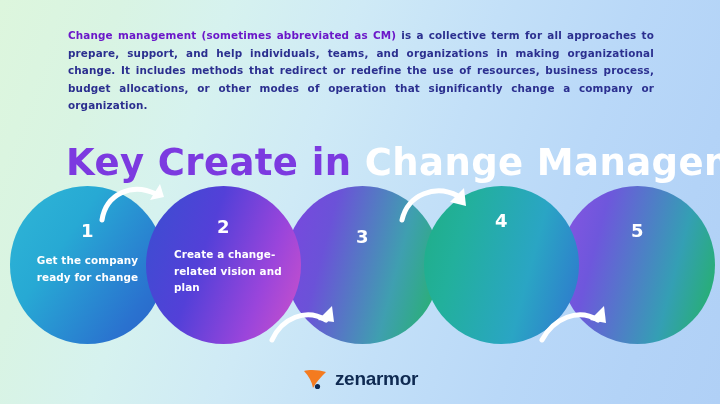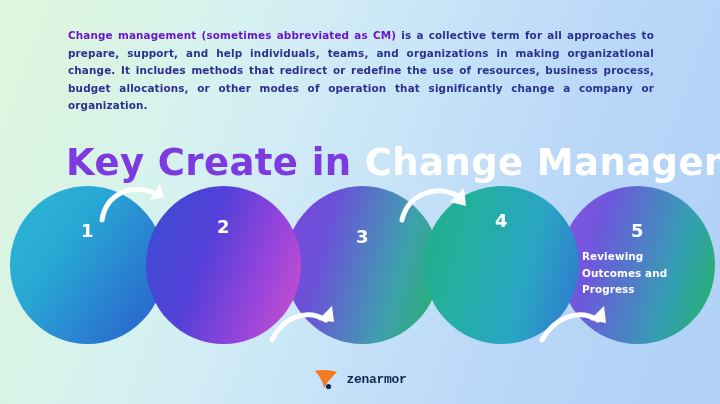--- a/index.html
+++ b/index.html
@@ -134,70 +134,71 @@
     left: 0;
     right: 0;
     bottom: 14px;
     display: flex;
     justify-content: center;
     align-items: center;
     gap: 7px;
   }
   #logo .mark { display: block; }
   #logo .wordmark {
-    font-size: 13px;
+    font-size: 19px;
     font-weight: bold;
     color: #0f2a52;
     letter-spacing: -0.3px;
-    font-family: Liberation Mono, monospace;
+    font-family: Liberation Sans, sans-serif;
   }
 </style>
 </head>
 <body>
 
 <div id="infographic">
 
   <p id="intro">
     <span class="lead">Change management (sometimes abbreviated as CM)</span><span> is a collective term for all approaches to prepare, support, and help individuals, teams, and organizations in making organizational change. It includes methods that redirect or redefine the use of resources, business process, budget allocations, or other modes of operation that significantly change a company or organization.</span>
   </p>
 
   <h1 id="headline">
     <span class="accent">Key  Create in</span><span class="plain"> Change Management</span>
   </h1>
 
   <div id="steps">
 
     <div class="circle c1">
       <div class="inner">
         <div class="step-num">1</div>
+        <div class="step-label">Get the company ready for change</div>
       </div>
     </div>
 
     <div class="circle c2">
       <div class="inner">
         <div class="step-num">2</div>
+        <div class="step-label">Create a change-related vision and plan</div>
       </div>
     </div>
 
     <div class="circle c3">
       <div class="inner">
         <div class="step-num">3</div>
       </div>
     </div>
 
     <div class="circle c4">
       <div class="inner">
         <div class="step-num">4</div>
       </div>
     </div>
 
     <div class="circle c5">
       <div class="inner">
         <div class="step-num">5</div>
-        <div class="step-label">Reviewing Outcomes and Progress</div>
       </div>
     </div>
   </div>
 
   <svg class="arrow a1" width="76" height="44" viewBox="0 0 76 44">
     <path d="M4 40 C8 14, 34 2, 58 14" stroke="#ffffff" stroke-width="5" fill="none" stroke-linecap="round"></path>
     <path d="M62 4 L66 17 L52 20 Z" fill="#ffffff"></path>
   </svg>
 
   <svg class="arrow a2" width="78" height="46" viewBox="0 0 78 46">

